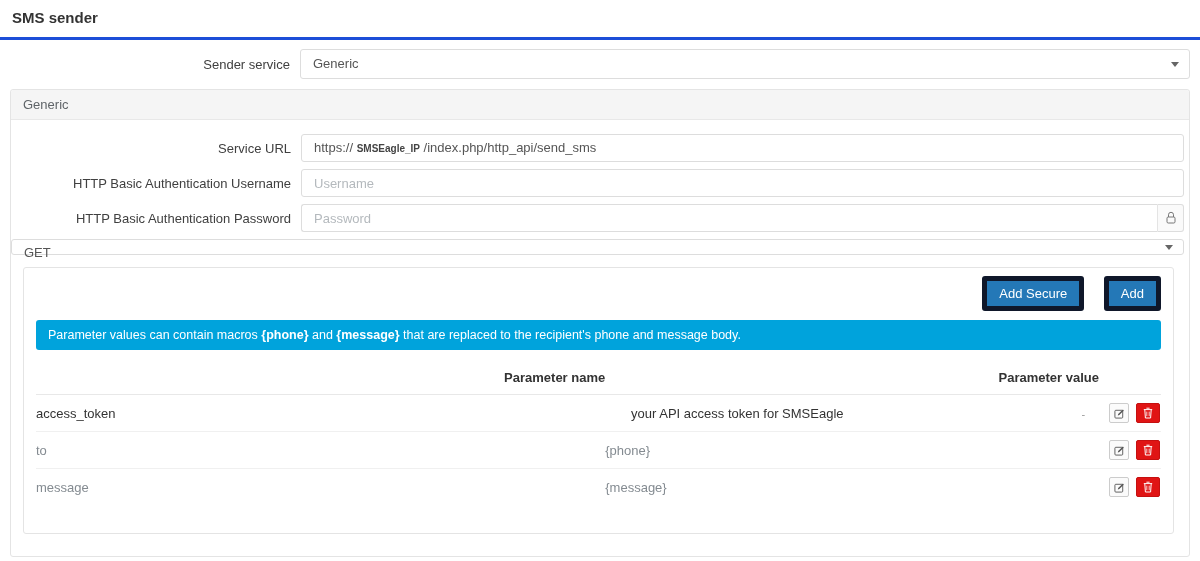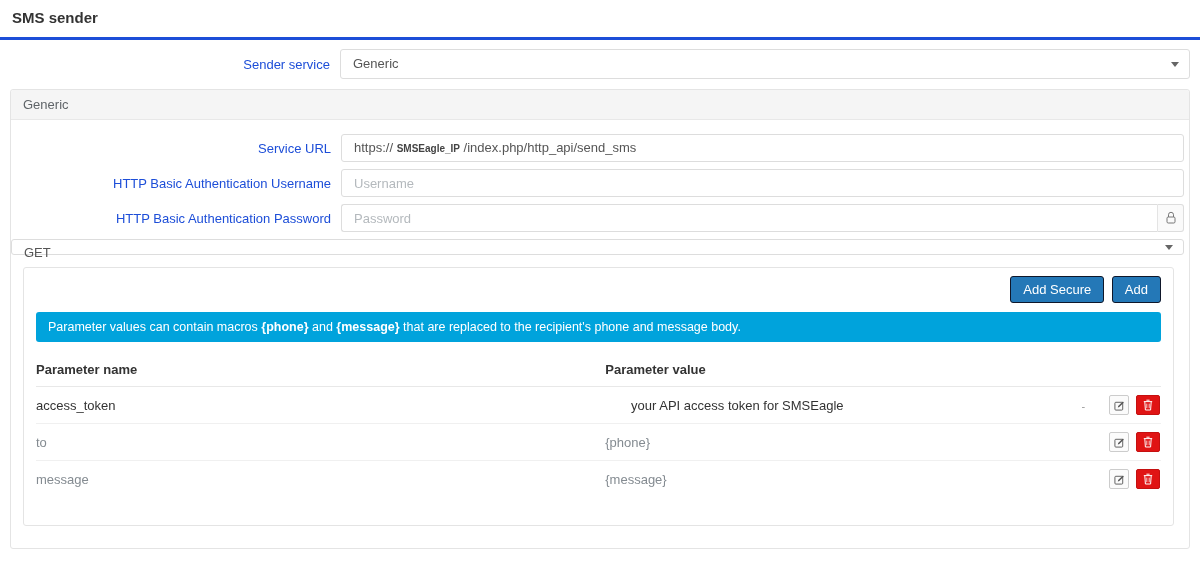--- a/index.html
+++ b/index.html
@@ -13,21 +13,21 @@
   .page { width: 1200px; height: 561px; background: #fff; }
 
   
   .page-header { padding: 9px 12px 11px; border-bottom: 3px solid #1d4ed8; }
   .page-title { font-size: 15px; font-weight: 700; color: #333; }
 
   
   .form-row { display: flex; align-items: center; margin-bottom: 7px; }
   .ctl-label {
     flex: 0 0 300px; text-align: right; padding-right: 10px;
-    color: #1d4ed8; font-size: 13px; white-space: nowrap; overflow: hidden; margin-left: 40px;
+    color: #404040; font-size: 13px; white-space: nowrap; overflow: hidden;
   }
   .ctl { flex: 1; position: relative; }
 
   .top-row { margin: 9px 10px 10px 0; }
 
   .fake-select {
     height: 30px; line-height: 28px; background: #fff;
     border: 1px solid #ddd; border-radius: 3px;
     padding: 0 24px 0 12px; color: #555; position: relative; cursor: pointer;
   }
@@ -69,36 +69,36 @@
     padding: 7px 12px; color: #5f6468; font-size: 13px;
   }
   .panel-outer > .panel-body { padding: 14px 5px 0 0; }
 
   .panel-inner { margin: 12px 10px 0 12px; }
   .inner-body { padding: 8px 12px 28px; }
 
   
   .btn-row { text-align: right; padding-top: 0; }
   .btn {
-    display: inline-block; border: 1px solid #0f172a; background: #2478b7; color: #fff;
+    display: inline-block; border: 5px solid #0f172a; background: #2478b7; color: #fff;
     font-size: 13px; font-family: "Liberation Sans", sans-serif;
-    padding: 5px 12px; border-radius: 3px; cursor: pointer; margin-left: 4px;
+    padding: 5px 12px; border-radius: 3px; cursor: pointer; margin-left: 16px;
   }
 
   
   .notice {
     margin-top: 9px; background: #00a3dc; color: #fff;
     border-radius: 3px; padding: 8px 12px; font-size: 12.5px;
   }
   .notice b { font-weight: 700; }
 
   
   .param-table { width: 100%; border-collapse: collapse; margin-top: 11px; font-size: 13px; }
   .param-table th {
-    text-align: left; font-weight: 700; color: #333;
+    text-align: right; font-weight: 700; color: #333;
     padding: 9px 0; border-bottom: 1px solid #e8e8e8;
   }
   .param-table td { padding: 8px 0; vertical-align: middle; }
   .param-table tr.sep td { border-top: 1px solid #f0f0f0; }
   .col-name { width: 50.6%; }
   .col-actions { width: 62px; }
   td.cell-name, td.cell-value { color: #848b91; }
   tr.strong td.cell-name, tr.strong td.cell-value { color: #333; }
   td.cell-value.indent { padding-left: 12px; text-align: center; }
   .artifact { color: #999; margin-left: 238px; font-size: 11px; }

